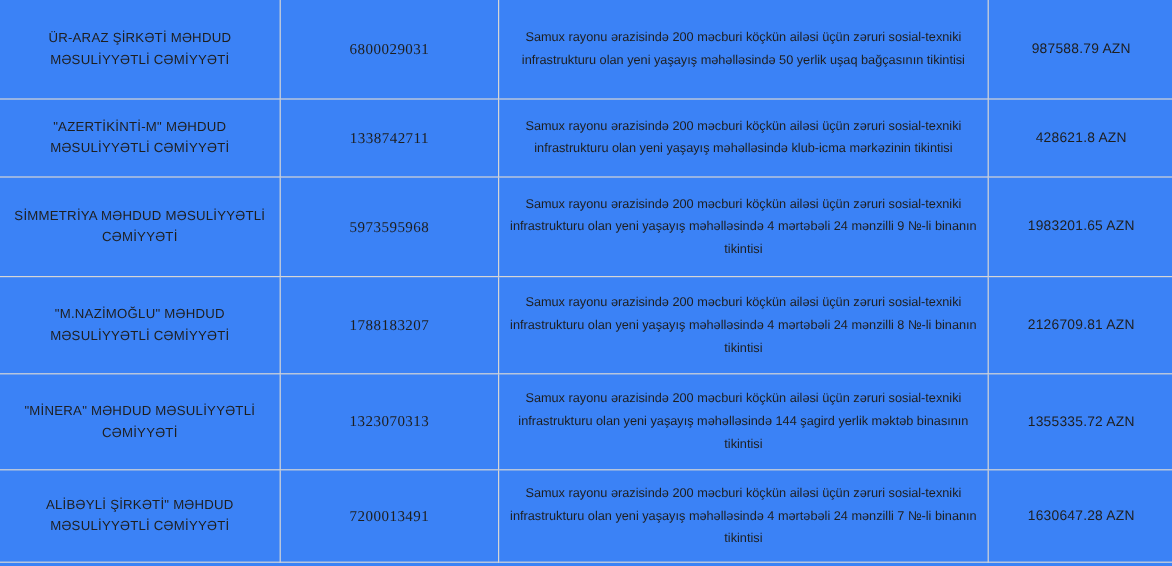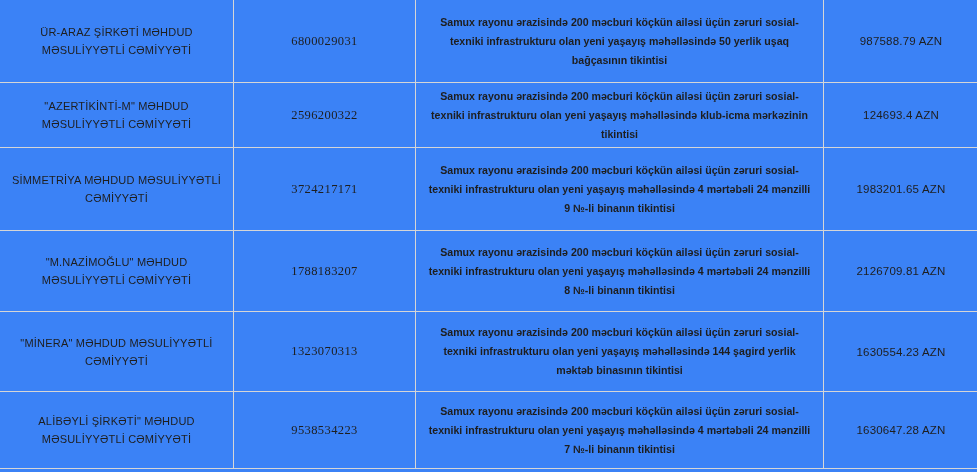--- a/index.html
+++ b/index.html
@@ -50,21 +50,20 @@
   td.cell-taxid {
     font-size: 12.5px;
     letter-spacing: 0.4px;
     padding: 2px 8px;
     font-family: Liberation Serif, serif;
   }
   td.cell-desc {
     font-size: 10.6px;
     line-height: 19px;
     padding: 3px 9px;
-    font-weight: bold;
   }
   td.cell-amount {
     font-size: 11.5px;
     letter-spacing: 0.2px;
     padding: 2px 6px;
   }
 </style>
 </head>
 <body>
 
@@ -79,47 +78,47 @@
     <tbody>
   <tr>
     <td class="cell-company">ÜR-ARAZ ŞİRKƏTİ MƏHDUD MƏSULİYYƏTLİ CƏMİYYƏTİ</td>
     <td class="cell-taxid">6800029031</td>
     <td class="cell-desc">Samux rayonu ərazisində 200 məcburi köçkün ailəsi üçün zəruri sosial-texniki infrastrukturu olan yeni yaşayış məhəlləsində 50 yerlik uşaq bağçasının tikintisi</td>
     <td class="cell-amount">987588.79 AZN</td>
   </tr>
 
   <tr>
     <td class="cell-company">"AZERTİKİNTİ-M" MƏHDUD MƏSULİYYƏTLİ CƏMİYYƏTİ</td>
-    <td class="cell-taxid">2596200322</td>
+    <td class="cell-taxid">1338742711</td>
     <td class="cell-desc">Samux rayonu ərazisində 200 məcburi köçkün ailəsi üçün zəruri sosial-texniki infrastrukturu olan yeni yaşayış məhəlləsində klub-icma mərkəzinin tikintisi</td>
-    <td class="cell-amount">124693.4 AZN</td>
+    <td class="cell-amount">428621.8 AZN</td>
   </tr>
 
   <tr>
     <td class="cell-company">SİMMETRİYA MƏHDUD MƏSULİYYƏTLİ CƏMİYYƏTİ</td>
-    <td class="cell-taxid">3724217171</td>
+    <td class="cell-taxid">5973595968</td>
     <td class="cell-desc">Samux rayonu ərazisində 200 məcburi köçkün ailəsi üçün zəruri sosial-texniki infrastrukturu olan yeni yaşayış məhəlləsində 4 mərtəbəli 24 mənzilli 9 №-li binanın tikintisi</td>
     <td class="cell-amount">1983201.65 AZN</td>
   </tr>
 
   <tr>
     <td class="cell-company">"M.NAZİMOĞLU" MƏHDUD MƏSULİYYƏTLİ CƏMİYYƏTİ</td>
     <td class="cell-taxid">1788183207</td>
     <td class="cell-desc">Samux rayonu ərazisində 200 məcburi köçkün ailəsi üçün zəruri sosial-texniki infrastrukturu olan yeni yaşayış məhəlləsində 4 mərtəbəli 24 mənzilli 8 №-li binanın tikintisi</td>
     <td class="cell-amount">2126709.81 AZN</td>
   </tr>
 
   <tr>
     <td class="cell-company">"MİNERA" MƏHDUD MƏSULİYYƏTLİ CƏMİYYƏTİ</td>
     <td class="cell-taxid">1323070313</td>
     <td class="cell-desc">Samux rayonu ərazisində 200 məcburi köçkün ailəsi üçün zəruri sosial-texniki infrastrukturu olan yeni yaşayış məhəlləsində 144 şagird yerlik məktəb binasının tikintisi</td>
-    <td class="cell-amount">1630554.23 AZN</td>
+    <td class="cell-amount">1355335.72 AZN</td>
   </tr>
 
   <tr>
     <td class="cell-company">ALİBƏYLİ ŞİRKƏTİ" MƏHDUD MƏSULİYYƏTLİ CƏMİYYƏTİ</td>
-    <td class="cell-taxid">9538534223</td>
+    <td class="cell-taxid">7200013491</td>
     <td class="cell-desc">Samux rayonu ərazisində 200 məcburi köçkün ailəsi üçün zəruri sosial-texniki infrastrukturu olan yeni yaşayış məhəlləsində 4 mərtəbəli 24 mənzilli 7 №-li binanın tikintisi</td>
     <td class="cell-amount">1630647.28 AZN</td>
   </tr>
 </tbody>
   </table>
 </div>
 
 </body></html>

